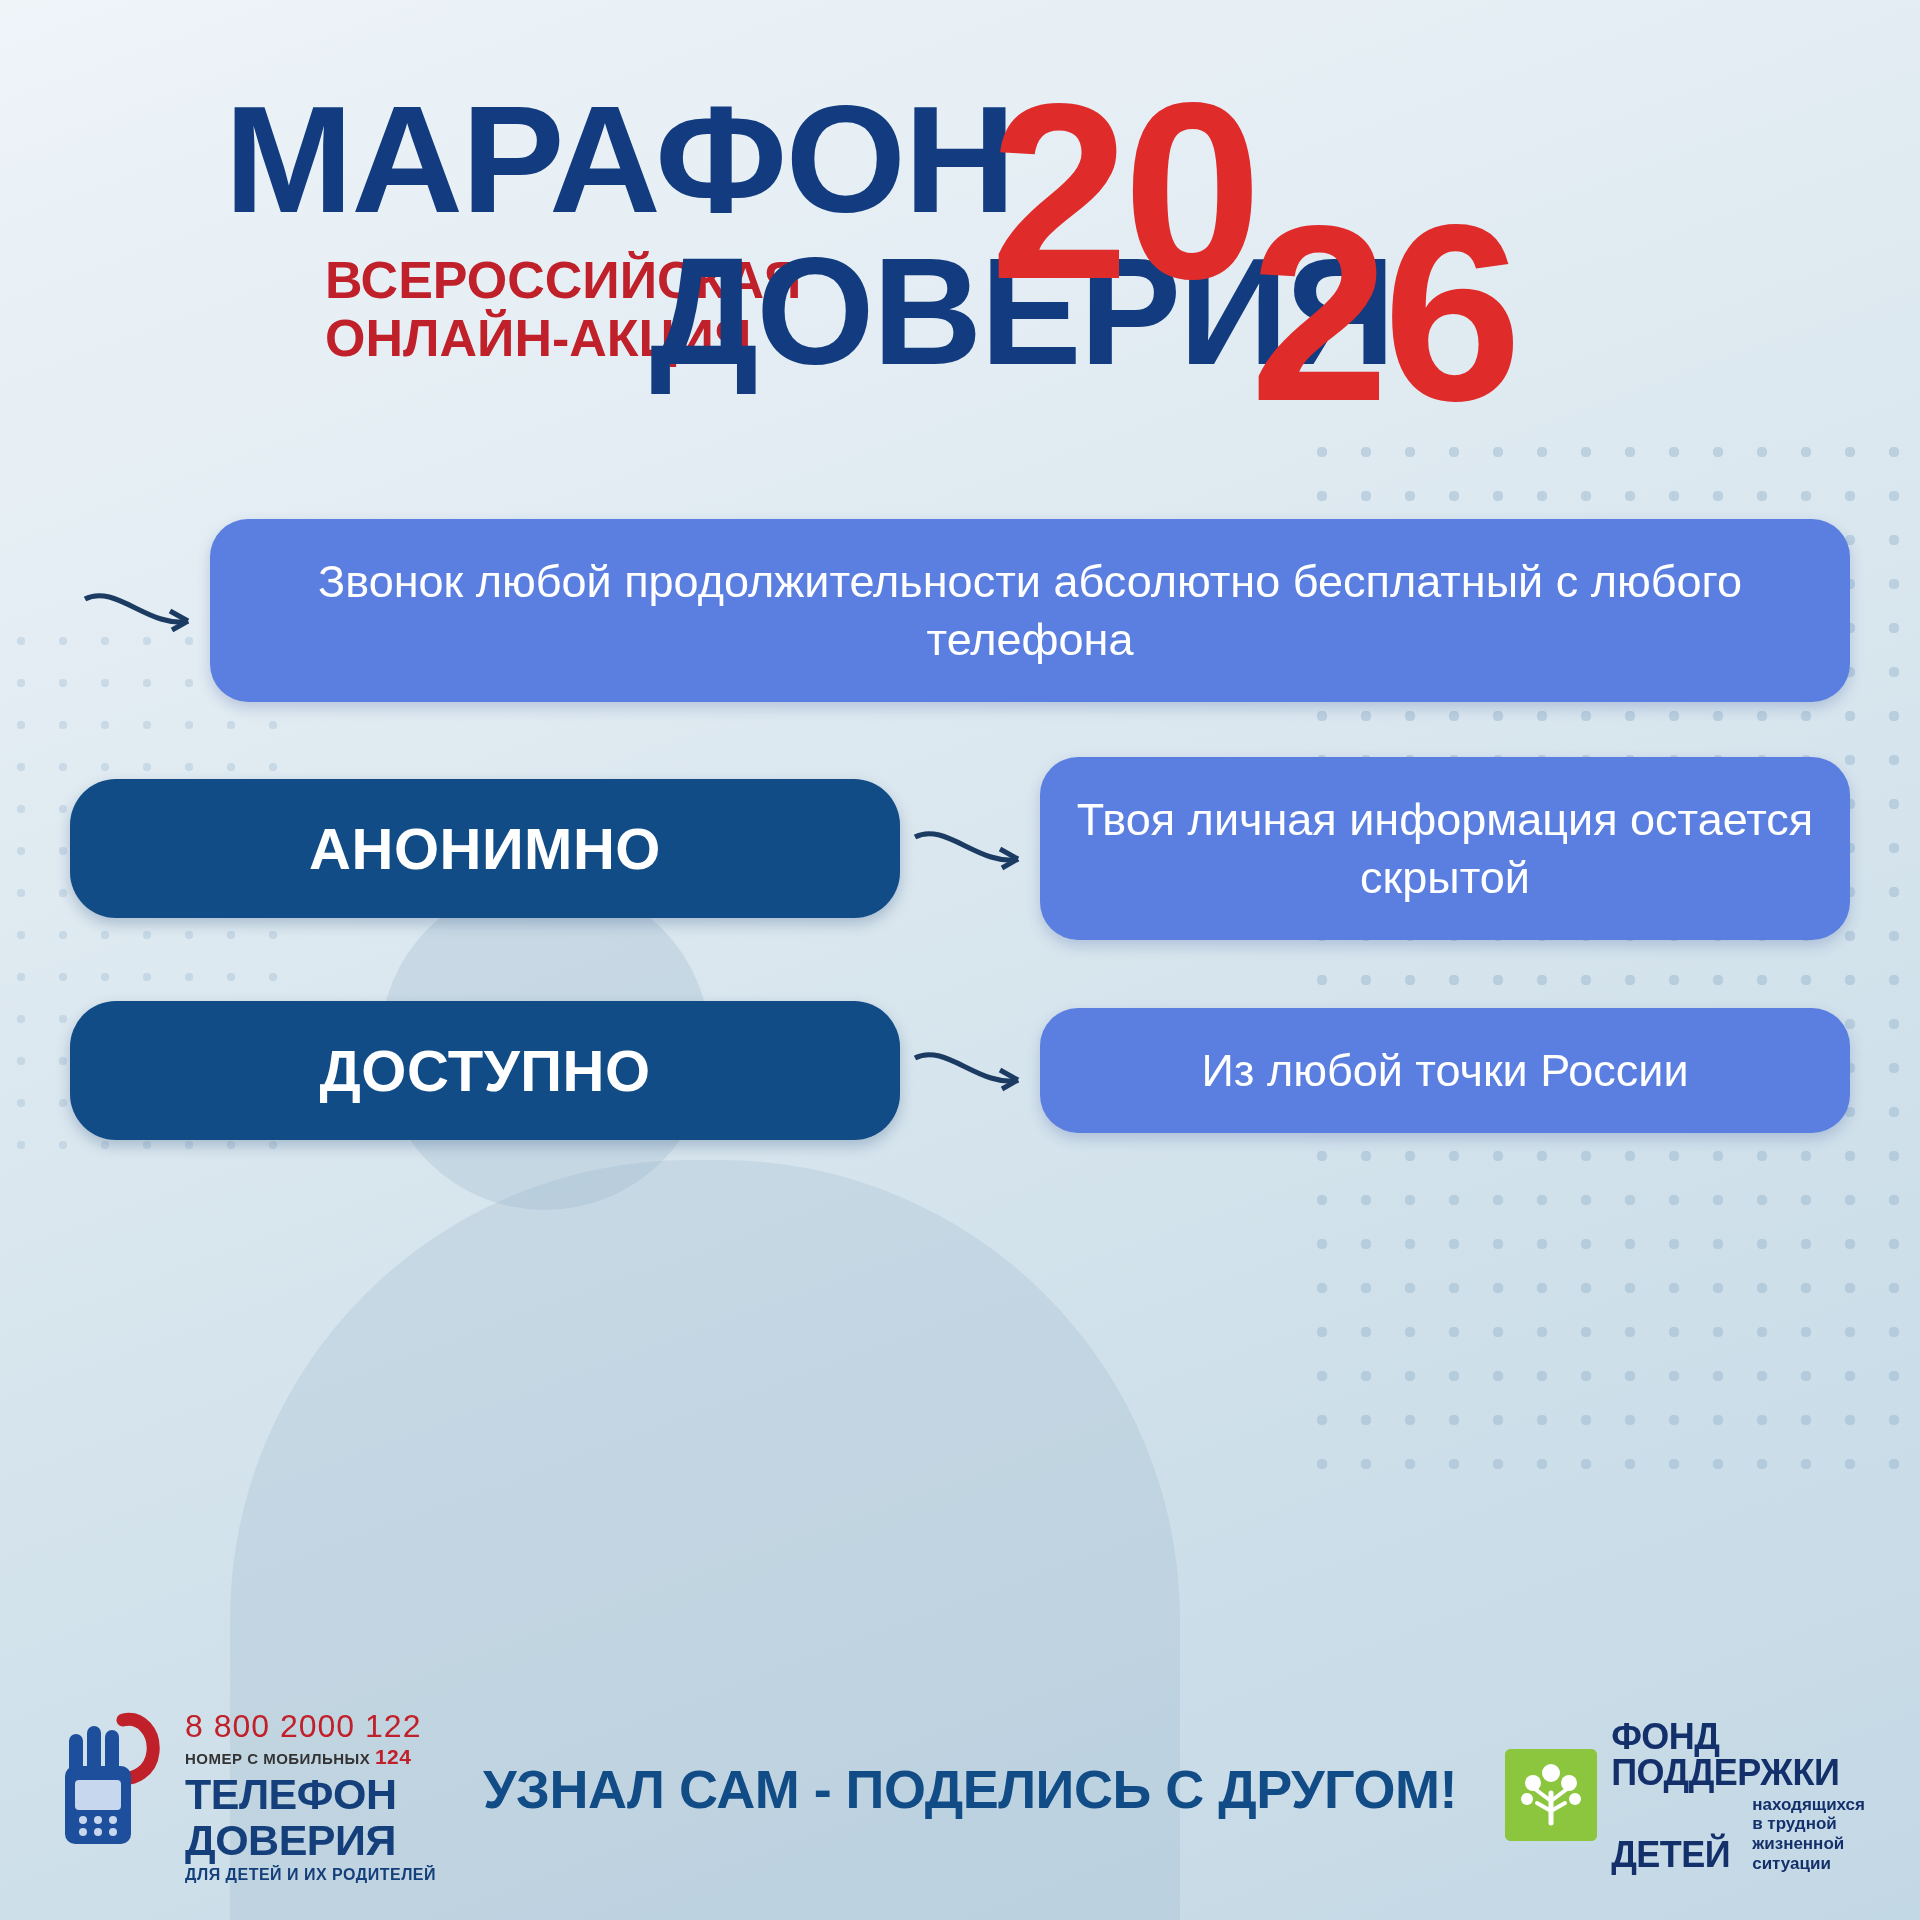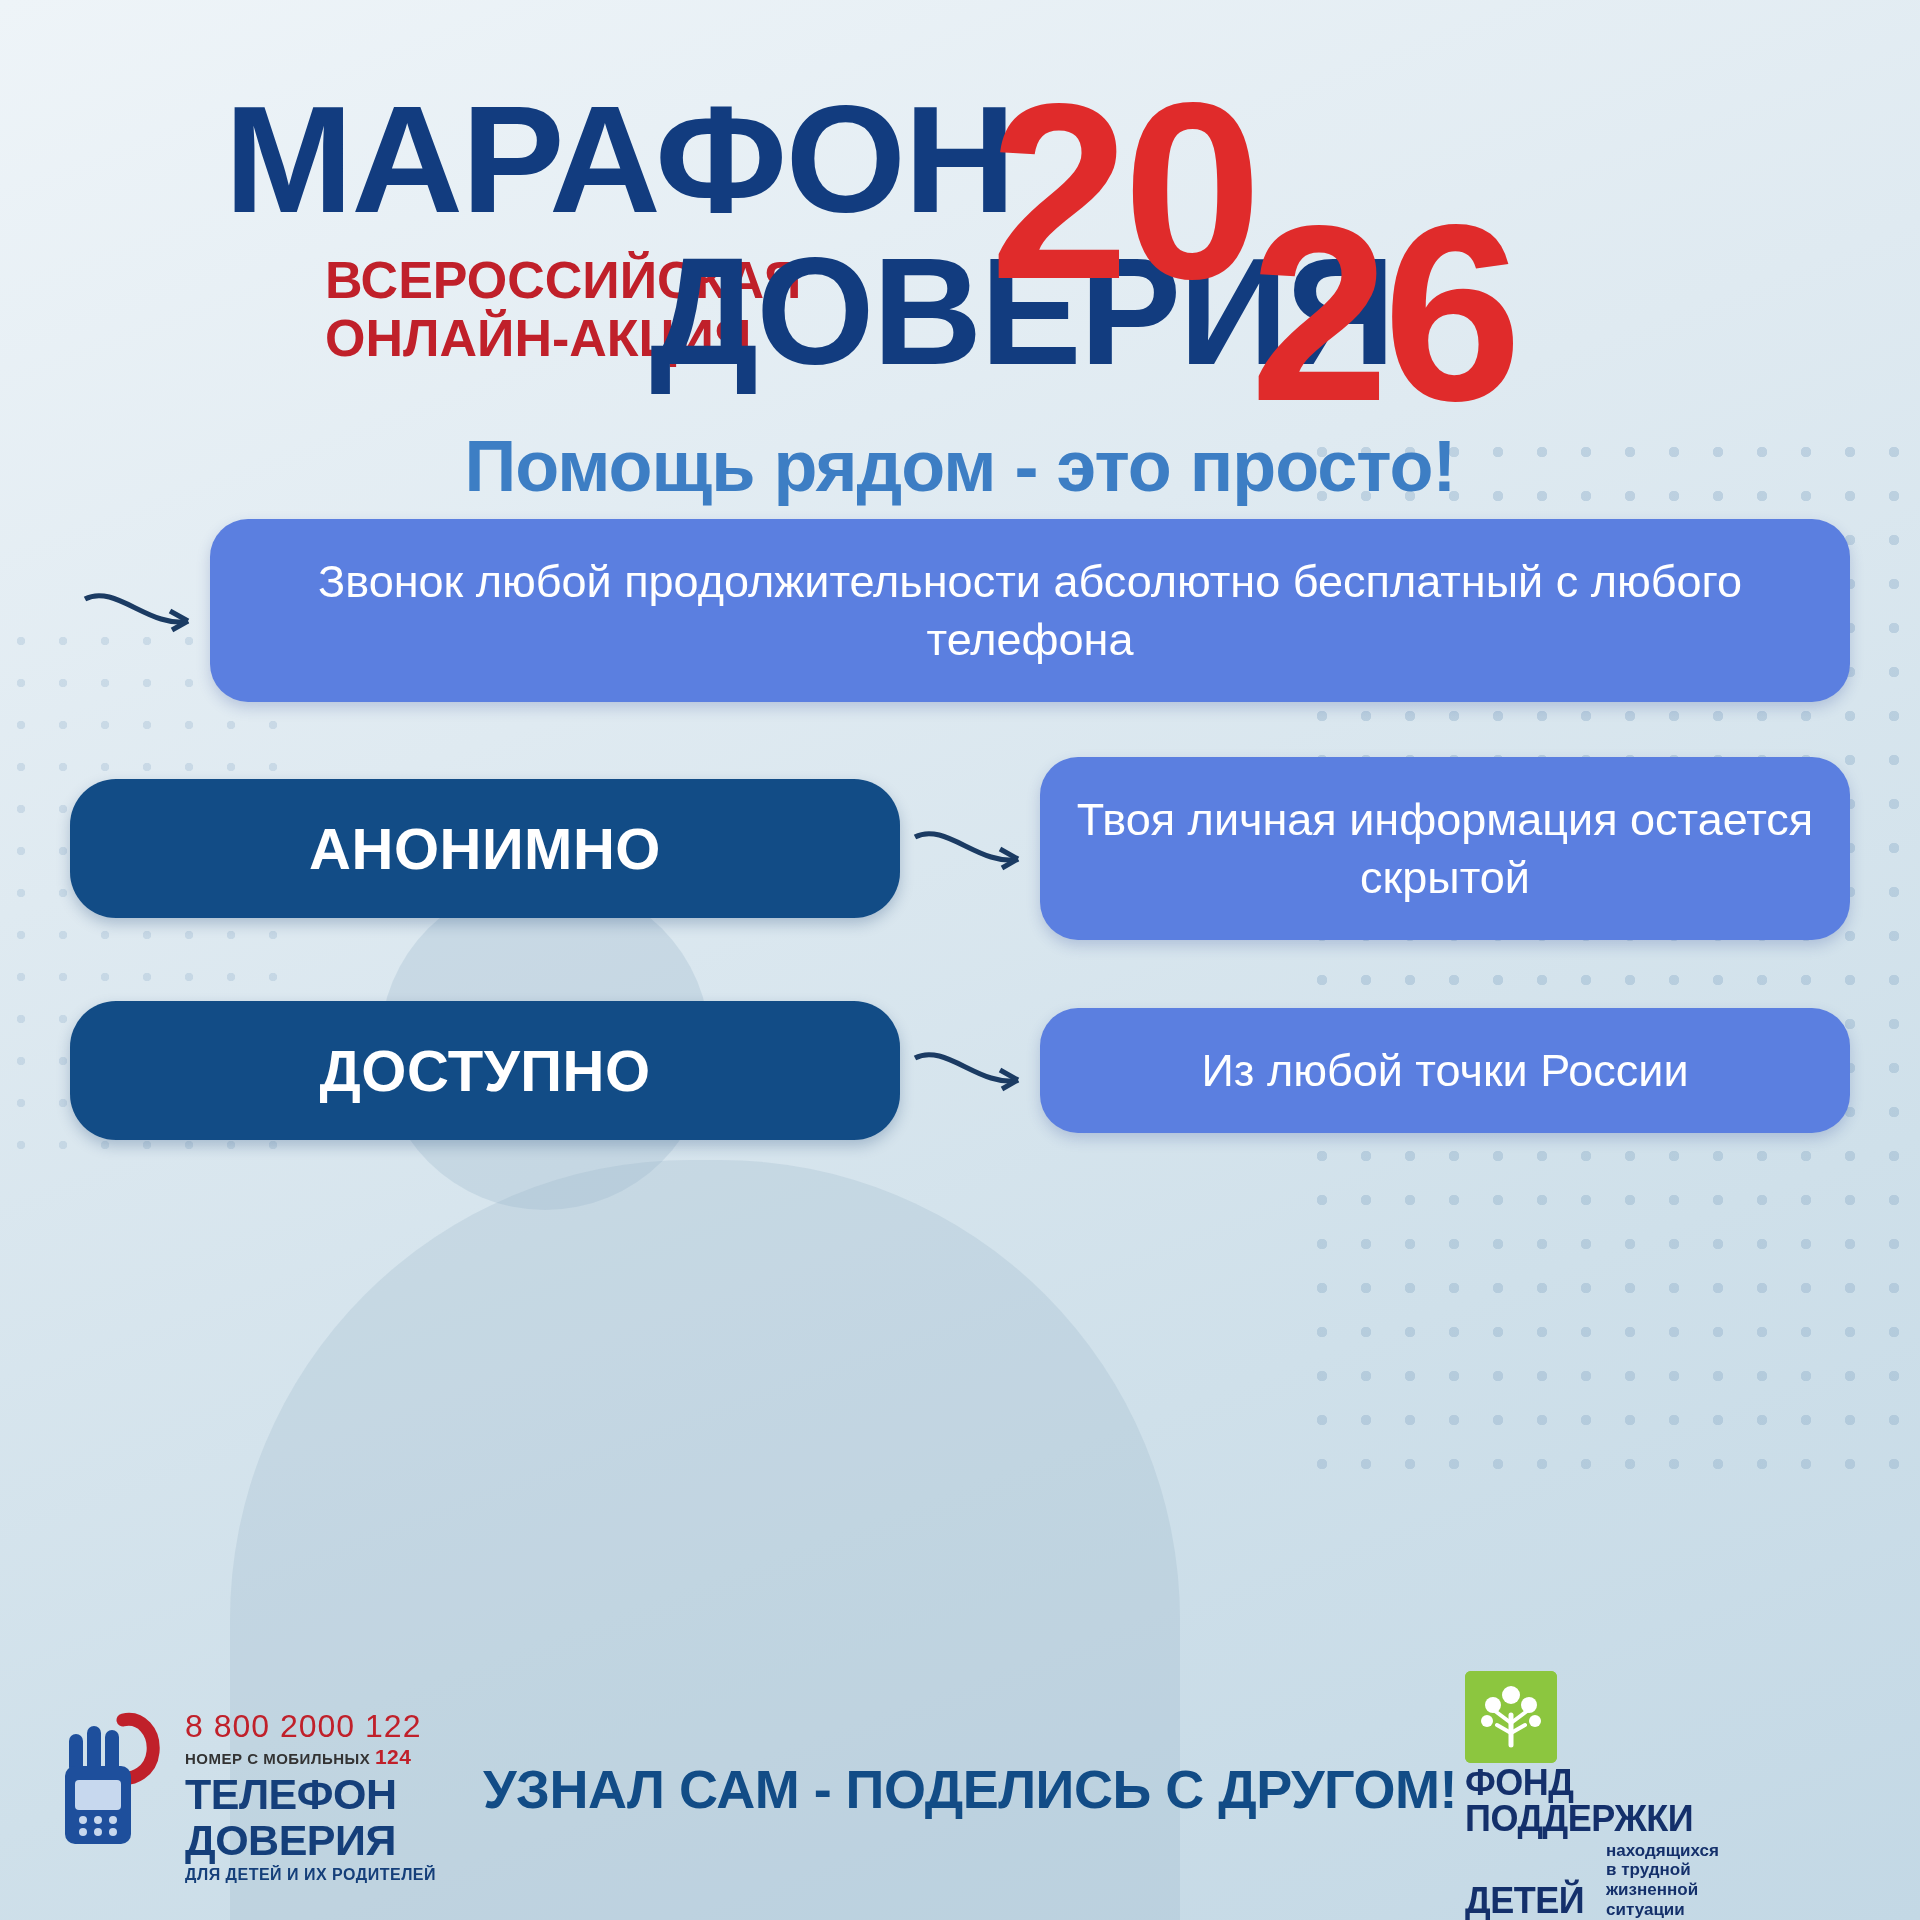--- a/index.html
+++ b/index.html
@@ -250,23 +250,22 @@
     text-align: center;
     color: #124c86;
     font-size: 54px;
     font-weight: bold;
     letter-spacing: -0.5px;
     padding-bottom: 12px;
   }
   .fund {
     width: 400px;
     display: flex;
-    align-items: flex-start;
+    align-items: center;
     justify-content: flex-end;
-    flex-direction: column;
   }
   .fund-mark {
     width: 92px;
     height: 92px;
     background: #8cc63f;
     border-radius: 6px;
     position: relative;
     margin-right: 14px;
     flex: none;
   }
@@ -303,21 +302,20 @@
     <div class="logo-wrap">
       <div class="word-marathon">МАРАФОН</div>
       <div class="sub-red">
         <div>ВСЕРОССИЙСКАЯ</div>
         <div>ОНЛАЙН-АКЦИЯ</div>
       </div>
       <div class="word-doveria">ДОВЕРИЯ</div>
       <div class="year">20</div>
       <div class="year-2">26</div>
     </div>
-    <div class="tagline">Помощь рядом - это просто!</div>
   </div>
 
   <div class="rows">
 
     <div class="row">
       <div class="arrow">
         <svg width="120" height="60" viewBox="0 0 120 60" aria-hidden="true">
           <path d="M5 18 C 35 2, 70 48, 108 40" stroke="#1b3b63" stroke-width="5" fill="none"></path>
           <path d="M108 40 L 90 30 M108 40 L 92 49" stroke="#1b3b63" stroke-width="5" fill="none"></path>
         </svg>

